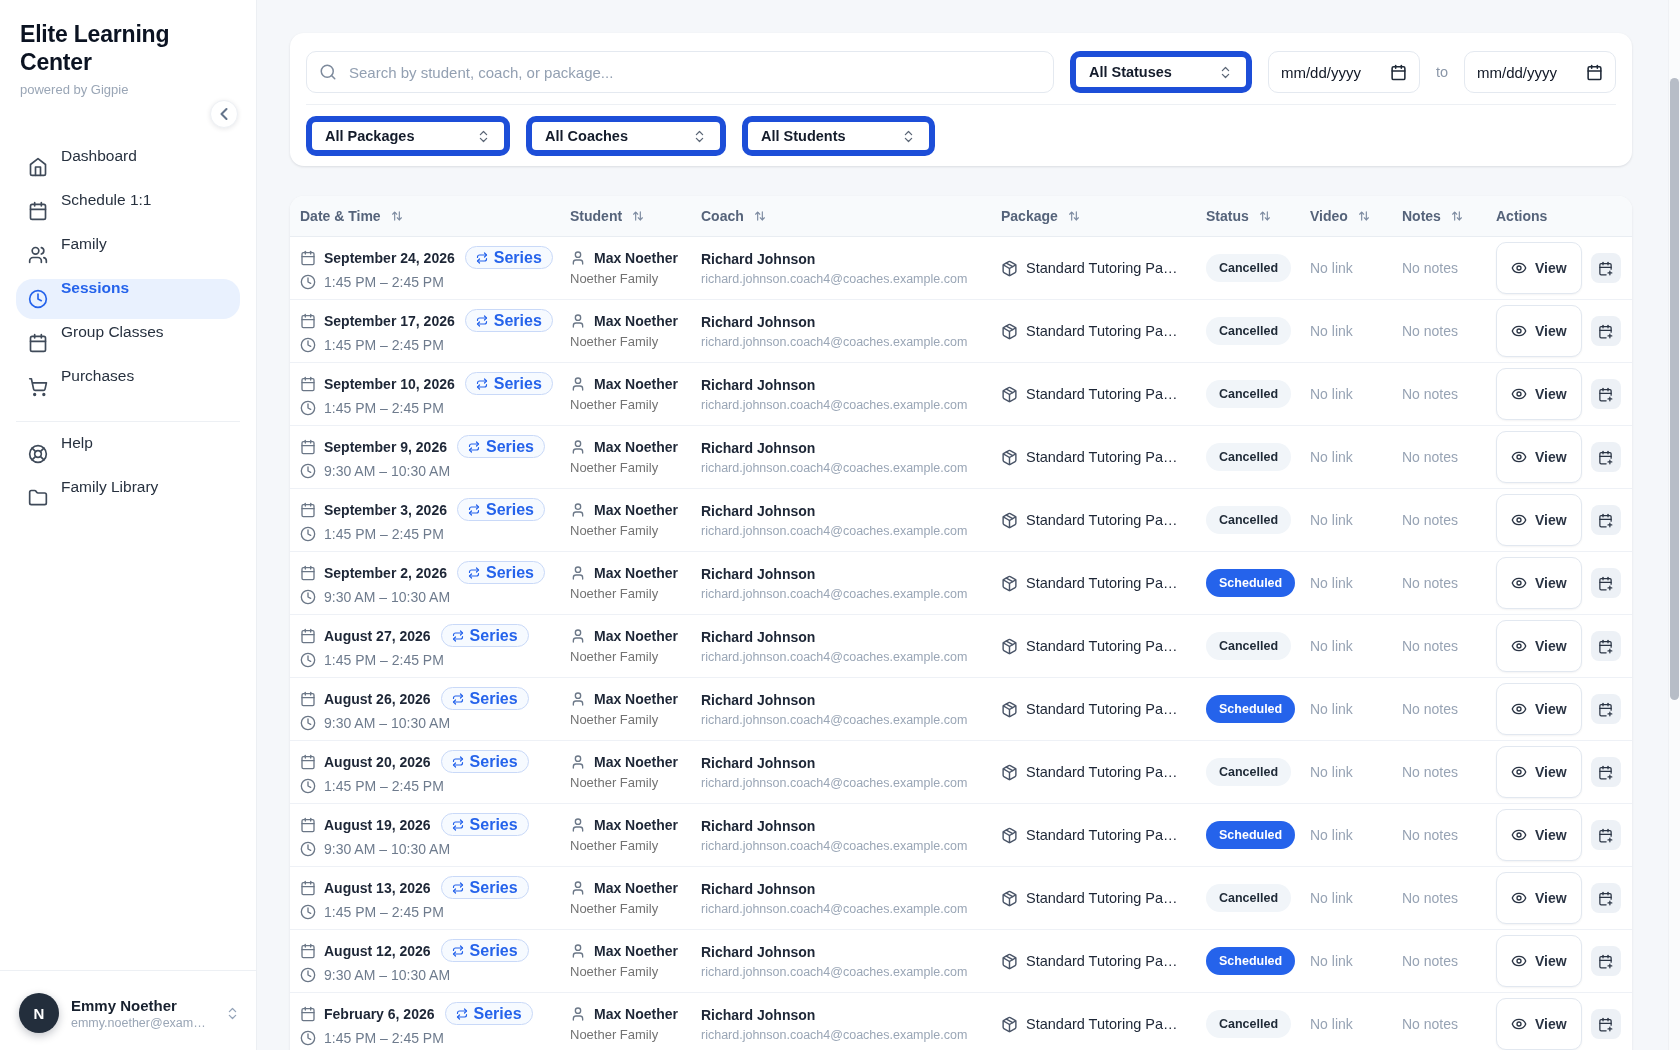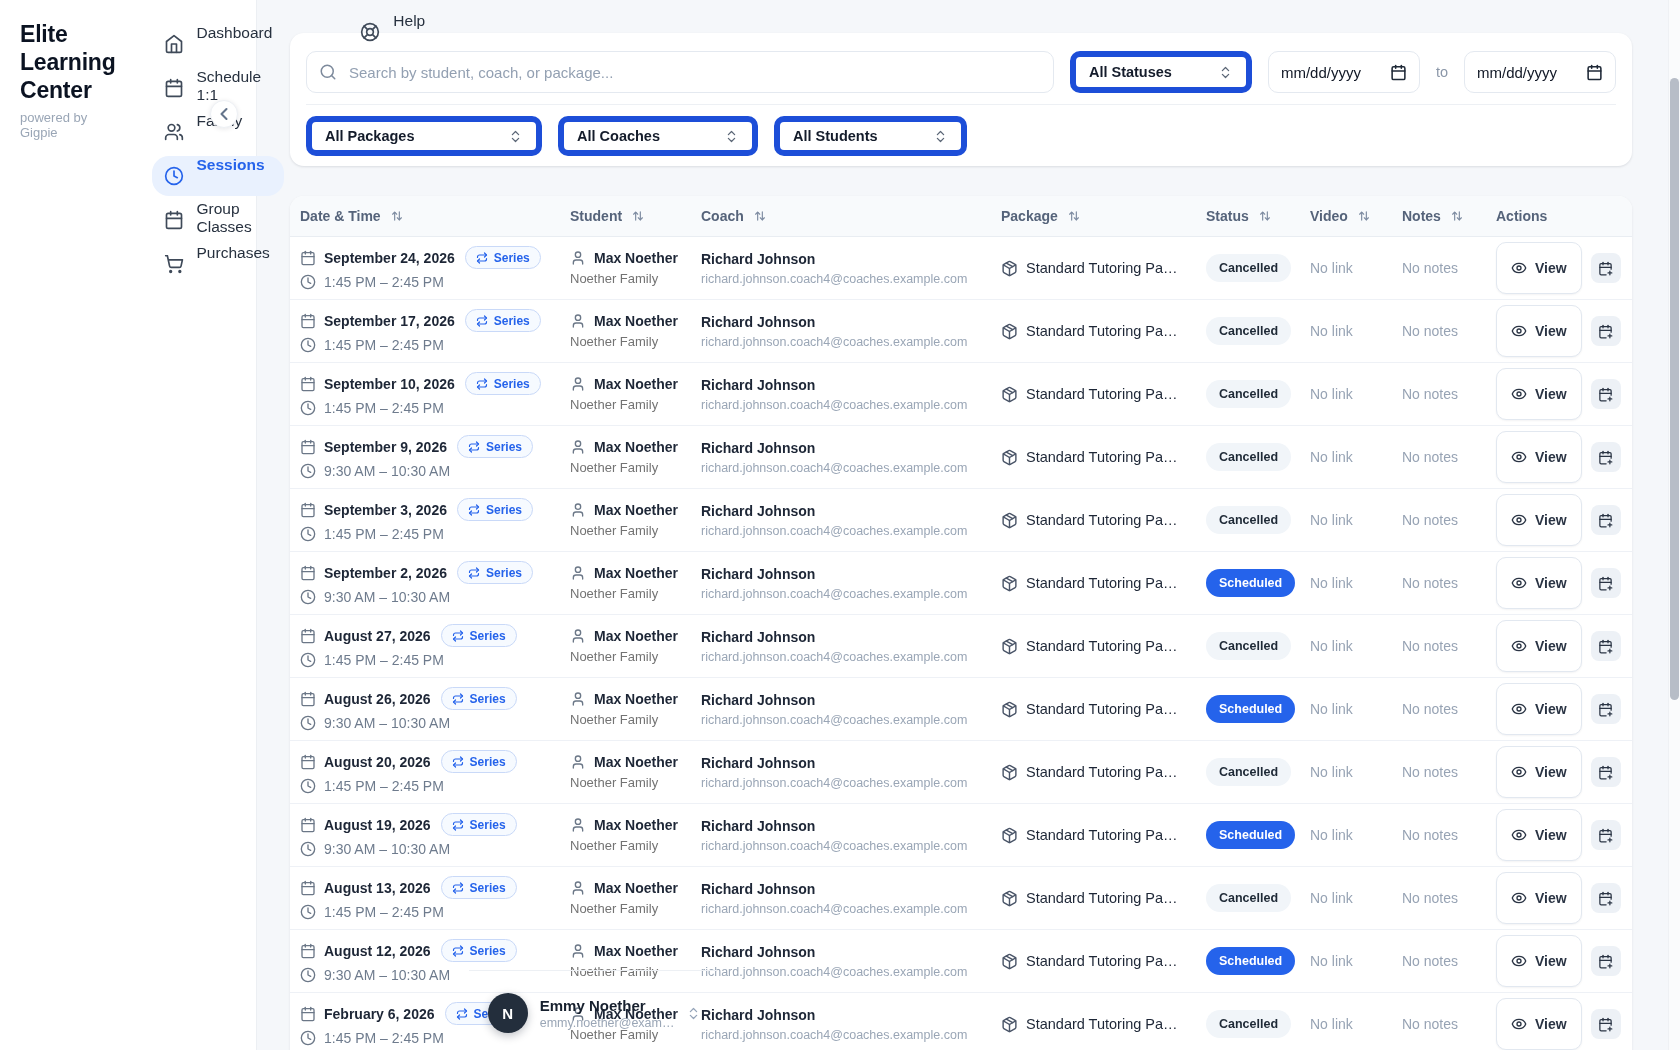--- a/index.html
+++ b/index.html
@@ -7,21 +7,21 @@
   body {
     width:1680px; height:1050px; overflow:hidden;
     background:#f5f7fa; color:#1b2430;
     font-family:"Liberation Sans", sans-serif; font-size:14px;
   }
   .app { display:flex; width:100%; height:100%; }
 
   
   .sidebar {
     position:relative; width:257px; flex:0 0 257px; background:#fff;
-    border-right:1px solid #eceff3; display:flex; flex-direction:row;
+    border-right:1px solid #eceff3; display:flex; flex-direction:column;
   }
   .brand { padding:20px 20px 0 20px; }
   .brand-title { font-size:23px; font-weight:800; line-height:1.22; color:#0b1322; letter-spacing:-.2px; }
   .brand-sub { margin-top:6px; font-size:13px; color:#9aa6b6; }
   .divider { height:1px; background:#edf0f4; border:none; }
   .brand-divider { margin-top:18px; }
   .collapse-btn {
     position:absolute; left:210px; top:100px; width:28px; height:28px; border-radius:50%;
     background:#fff; border:1px solid #eef1f5; box-shadow:0 1px 5px rgba(15,23,42,.10);
     display:flex; align-items:center; justify-content:center; color:#64748b; cursor:pointer; z-index:2; padding:0;
@@ -81,21 +81,21 @@
   .date-field {
     display:flex; align-items:center; justify-content:space-between; gap:10px; height:42px; width:152px;
     border:1px solid #e4e9f0; border-radius:10px; background:#fff; padding:12px 12px;
     font:inherit; font-size:15px; color:#111826; cursor:pointer;
   }
   .date-field .icon { color:#1f2937; }
   .date-field .icon svg { width:17px; height:17px; stroke-width:2.2; }
   .range-sep { color:#8a96a8; font-size:14.5px; }
   .filter-divider { margin:11px 0; }
   .filter-row2 .select { height:40px; }
-  .w-pkg { width:236px;gap:25px; } .w-coach { width:200px; } .w-stud { width:193px; }
+  .w-pkg { width:204px;gap:25px; } .w-coach { width:200px; } .w-stud { width:193px; }
 
   
   .table-card {
     margin-top:30px; background:#fff; border-radius:14px 14px 0 0; overflow:hidden;
     box-shadow:0 1px 3px rgba(16,24,40,.08);
   }
   .thead { display:flex; align-items:center; height:41px; background:#f8fafc; border-bottom:1px solid #e9edf2; }
   .th { display:flex; align-items:center; gap:9px; font-size:14px; font-weight:600; color:#55637a; }
   .th .icon { color:#7c8aa0; } .th .icon svg { width:14px; height:14px; }
   .tr { display:flex; align-items:center; height:63px; border-bottom:1px solid #eef1f6; background:#fff; }
@@ -114,21 +114,21 @@
   .pkg-icon { color:#4a5568; } .pkg-icon svg { width:17px; height:17px; }
   .date-text { font-size:14px; font-weight:700; color:#1d2636; white-space:nowrap; }
   .time-text { font-size:14px; color:#6e7b8d; white-space:nowrap; }
   .name-text { font-size:14px; font-weight:700; color:#1d2636; white-space:nowrap; }
   .sub-text { font-size:13px; color:#737373; white-space:nowrap; }
   .email-text { font-size:12.5px; color:#9aa6b6; white-space:nowrap; overflow:hidden; text-overflow:ellipsis; }
   .pkg-text { font-size:14.5px; font-weight:500; color:#1d2636; white-space:nowrap; }
   .series-badge {
     display:inline-flex; align-items:center; gap:6px; height:23px; padding:0 10px; margin-left:2px;
     border:1px solid #c9d9f8; border-radius:999px; background:#f6faff;
-    color:var(--accent,#2563eb); font-size:12px; font-weight:700; white-space:nowrap;
+    color:var(--accent,#2563eb); font-size:16px; font-weight:700; white-space:nowrap;
   }
   .series-badge svg { width:12px; height:12px; }
   .status-badge {
     display:inline-flex; align-items:center; height:28px; padding:0 13px; border-radius:999px;
     font-size:12.5px; font-weight:700; white-space:nowrap;
   }
   .status-cancelled { background:var(--cancelled-bg,#f1f5f9); color:var(--cancelled-text,#1e2936); }
   .status-scheduled { background:var(--scheduled-bg,#2563eb); color:var(--scheduled-text,#fff); }
   .muted { font-size:14px; color:#97a3b4; }
   .view-btn {

